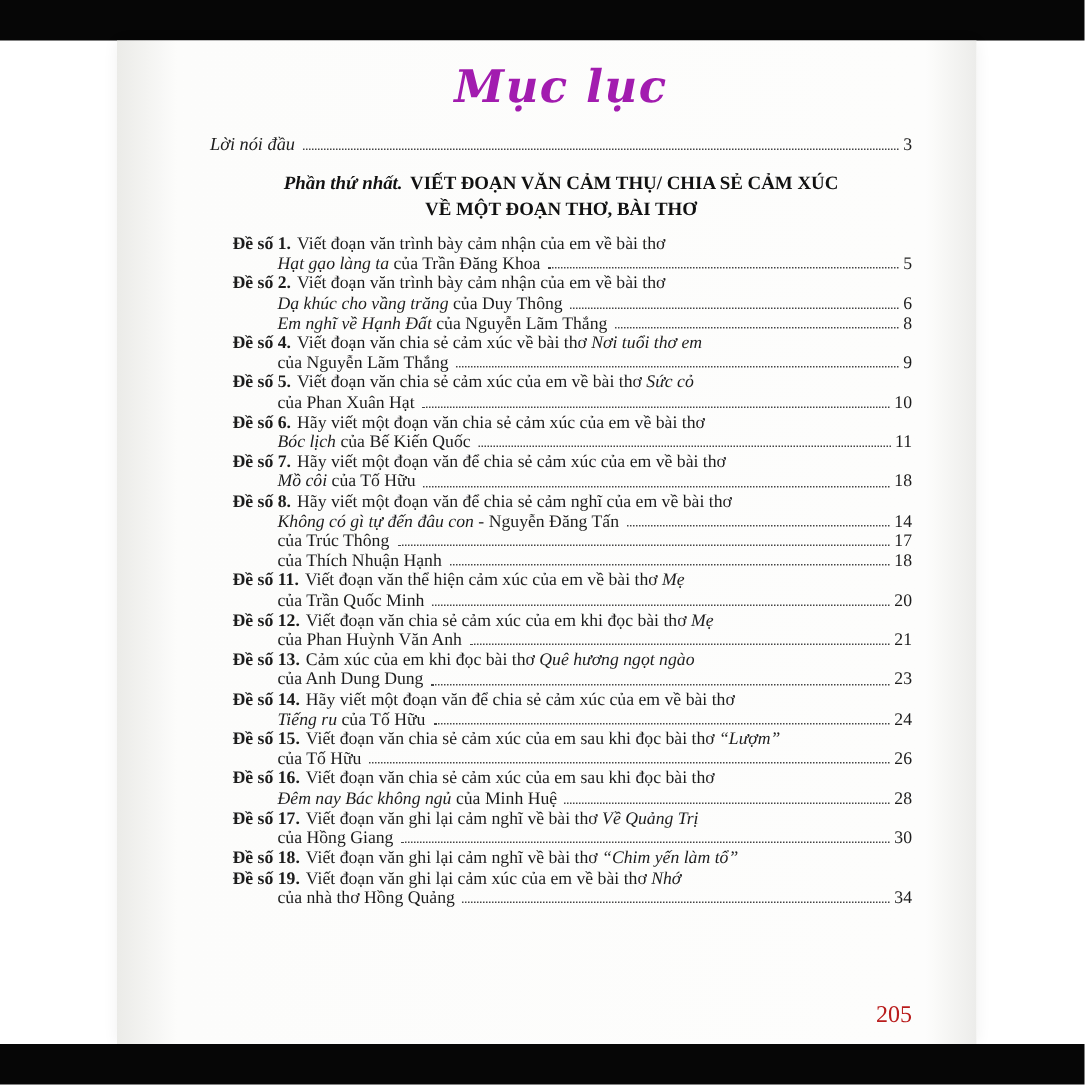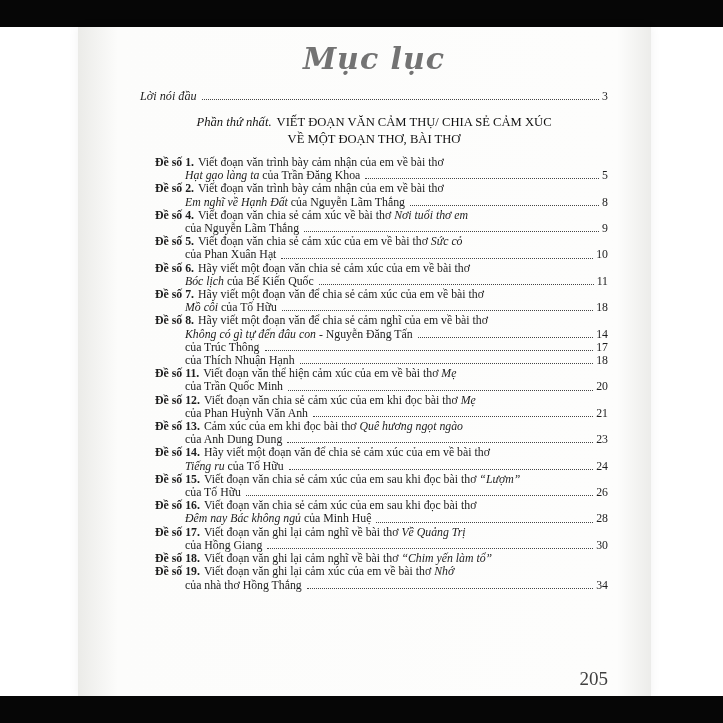--- a/index.html
+++ b/index.html
@@ -13,37 +13,37 @@
   .bar.bottom{bottom:0;height:27px;}
   .paper{
     position:absolute;top:27px;bottom:27px;left:78px;right:72px;
     background:linear-gradient(90deg,#ebebe8 0px,#fcfcfb 40px,#fdfdfc calc(100% - 34px),#ececea 100%);
     box-shadow:0 0 10px rgba(0,0,0,0.06);
   }
   .content{position:absolute;top:27px;left:140px;width:468px;}
   .toc-title{
     text-align:center;margin-top:15px;
     font-family:"DejaVu Serif", serif;font-style:italic;font-weight:600;
-    font-size:30px;line-height:34px;letter-spacing:1px;color:#737373;
+    font-size:30px;line-height:34px;letter-spacing:1px;color:#a21caf;
   }
   .preface-row{
     display:flex;align-items:flex-end;margin-top:13px;
     font-style:italic;font-size:12.2px;line-height:14px;text-align:center;
   }
   .dots{flex:1;border-bottom:1.6px dotted #444;margin:0 3px 3px 5px;min-width:16px;}
   .pg{font-style:normal;font-size:11.8px;}
-  .part-heading{text-align:center;font-weight:normal;font-size:12.6px;line-height:17px;margin-top:11px;color:#111;}
+  .part-heading{text-align:center;font-weight:bold;font-size:12.6px;line-height:17px;margin-top:11px;color:#111;}
   .part-label{font-style:italic;margin-right:5px;}
   .entries{margin-top:8px;font-size:11.8px;line-height:13.2px;}
   .entry .l1{padding-left:15px;white-space:pre;}
   .entry .l2{display:flex;align-items:flex-end;padding-left:45px;}
   .entry span{white-space:pre;}
   .label{font-weight:bold;margin-right:4px;}
   .it{font-style:italic;}
-  .folio{position:absolute;top:668px;left:140px;width:468px;text-align:right;font-size:19px;color:#404040;}
+  .folio{position:absolute;top:668px;left:140px;width:468px;text-align:right;font-size:16px;color:#b91c1c;}
 </style>
 </head>
 <body>
 
 <div class="bar top"></div>
 <div class="paper"></div>
 
 <div class="content">
 
   <div class="toc-title">Mục lục</div>
@@ -67,20 +67,26 @@
     <div class="l2">
       <span class="it">Hạt gạo làng ta</span>
           <span> của Trần Đăng Khoa</span>
       <span class="dots"></span>
       <span class="pg">5</span>
     </div>
   </div>
 
   <div class="entry">
     <div class="l1"><span class="label">Đề số 2.</span><span>Viết đoạn văn trình bày cảm nhận của em về bài thơ</span><span class="it"></span></div>
+    <div class="l2">
+      <span class="it">Dạ khúc cho vầng trăng</span>
+          <span> của Duy Thông</span>
+      <span class="dots"></span>
+      <span class="pg">6</span>
+    </div>
   </div>
 
   <div class="entry">
     <div class="l2">
       <span class="it">Em nghĩ về Hạnh Đất</span>
           <span> của Nguyễn Lãm Thắng</span>
       <span class="dots"></span>
       <span class="pg">8</span>
     </div>
   </div>
@@ -224,21 +230,21 @@
   </div>
 
   <div class="entry">
     <div class="l1"><span class="label">Đề số 18.</span><span>Viết đoạn văn ghi lại cảm nghĩ về bài thơ </span><span class="it">“Chim yến làm tổ”</span></div>
   </div>
 
   <div class="entry">
     <div class="l1"><span class="label">Đề số 19.</span><span>Viết đoạn văn ghi lại cảm xúc của em về bài thơ </span><span class="it">Nhớ</span></div>
     <div class="l2">
       <span class="it"></span>
-          <span>của nhà thơ Hồng Thắng</span>
+          <span>của nhà thơ Hồng Quảng</span>
       <span class="dots"></span>
       <span class="pg">34</span>
     </div>
   </div>
 </div>
 
 </div>
 
 <div class="folio">205</div>
 

